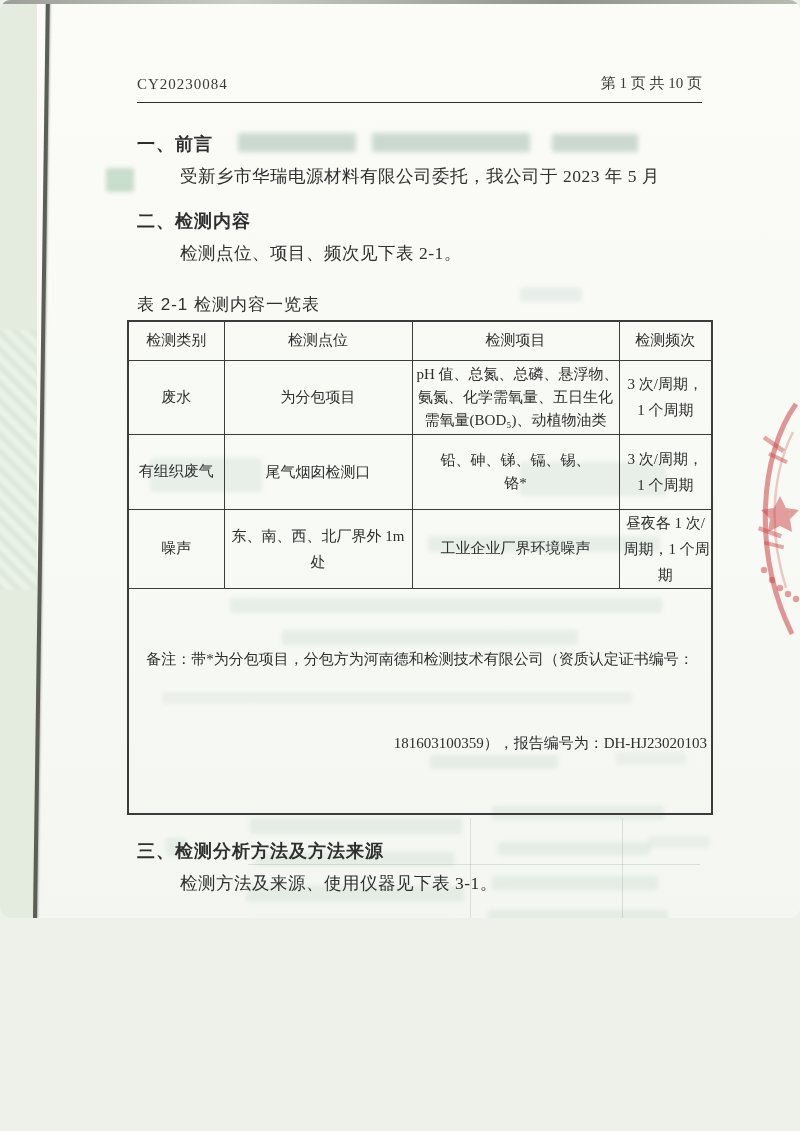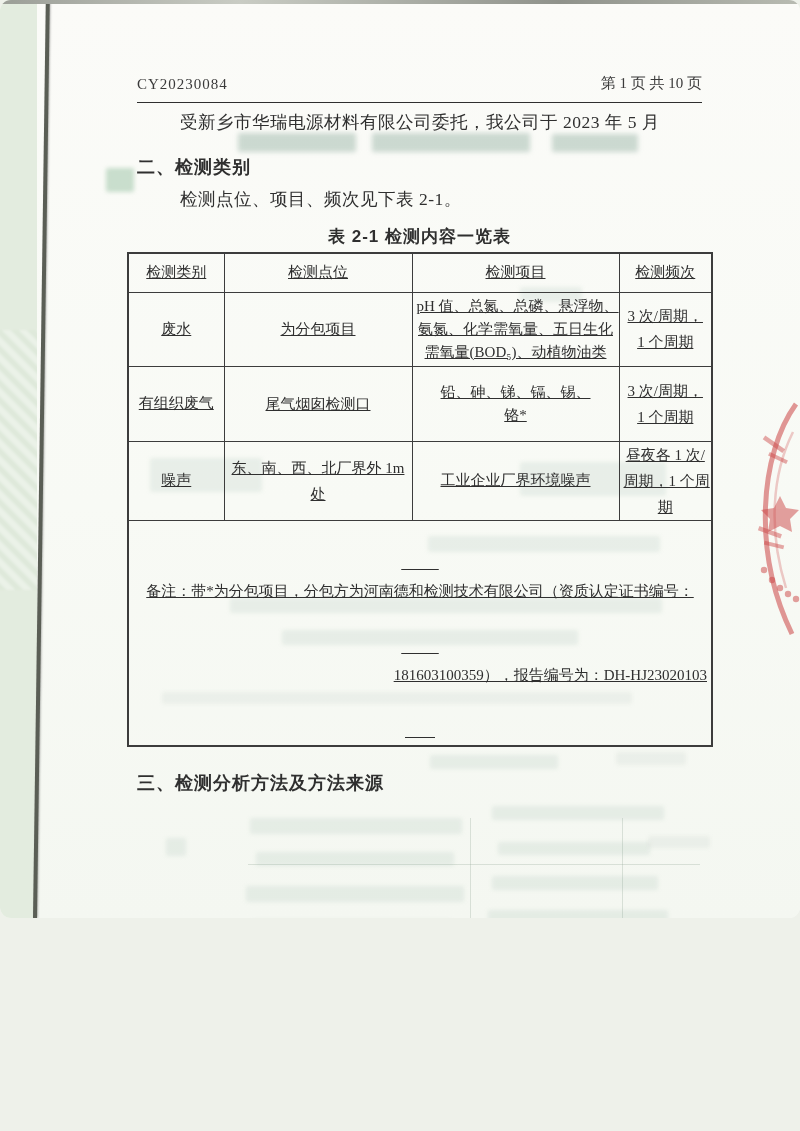--- a/index.html
+++ b/index.html
@@ -27,24 +27,24 @@
   .hdr{display:flex;justify-content:space-between;align-items:flex-end;
     border-bottom:1px solid #2f2f2f;padding-bottom:9px;font-size:15px;color:#3a3a3a;}
   .hdr .docno{letter-spacing:1px;}
   .sec-title{font-family:"Liberation Sans","DejaVu Sans",sans-serif;font-weight:bold;
     font-size:18px;line-height:25px;margin-top:29px;letter-spacing:1px;}
   .sec-title.s2{margin-top:14px;}
   .sec-title.s3{margin-top:24px;}
   .bodyline{height:38px;line-height:38px;font-size:17.5px;white-space:nowrap;letter-spacing:0.5px;}
   .indent{padding-left:43px;}
 
-  .tbl-caption{font-family:"Liberation Sans","DejaVu Sans",sans-serif;font-weight:bold;
-    font-size:17px;text-align:center;height:30px;line-height:30px;margin-top:4px;letter-spacing:1px;}
-
-  table.t{border-collapse:collapse;width:584px;table-layout:fixed;margin-left:-10px;text-decoration:underline;}
+  .tbl-caption{font-family:"Liberation Sans","DejaVu Sans",sans-serif;font-weight:normal;
+    font-size:17px;text-align:left;height:30px;line-height:30px;margin-top:18px;letter-spacing:1px;}
+
+  table.t{border-collapse:collapse;width:584px;table-layout:fixed;margin-left:-10px;}
   table.t td,table.t th{border:1.4px solid #3c3c3c;vertical-align:middle;
     font-weight:normal;font-size:15px;color:#2e2e2e;padding:0 4px;
     white-space:pre;text-align:center;}
   table.t{border:2px solid #3c3c3c;}
   col.c1{width:96px;}col.c2{width:188px;}col.c3{width:207px;}col.c4{width:93px;}
   tr.hrow{height:39px;}
   tr.r1{height:74px;}tr.r2{height:75px;}tr.r3{height:65px;}tr.r4{height:75px;}tr.rn{height:60px;}
   td.items{font-size:14.5px;line-height:23px;}
   td.items-left{text-align:left;padding:0 3px;}
   td.freq{line-height:26px;}
@@ -133,23 +133,24 @@
       <rect x="42" y="141" width="20" height="4" transform="rotate(14 52 143)"></rect>
     </g>
   </svg>
 
   <div class="content">
     <div class="hdr">
       <span class="docno">CY20230084</span>
       <span class="pageno">第 1 页 共 10 页</span>
     </div>
 
+    <div class="sec-title">一、前言</div>
     <div class="bodyline indent">受新乡市华瑞电源材料有限公司委托，我公司于 2023 年 5 月</div>
 
-    <div class="sec-title s2">二、检测类别</div>
+    <div class="sec-title s2">二、检测内容</div>
     <div class="bodyline indent">检测点位、项目、频次见下表 2-1。</div>
 
     <div class="tbl-caption">表 2-1 检测内容一览表</div>
 
     <table class="t">
       <colgroup>
           <col class="c1">
           <col class="c2">
           <col class="c3">
           <col class="c4">
@@ -190,16 +191,17 @@
       <tr class="rn">
         <td class="note-cell" colspan="4">
           <div>备注：带*为分包项目，分包方为河南德和检测技术有限公司（资质认定证书编号：</div>
           <div class="note2">181603100359），报告编号为：DH-HJ23020103</div>
         </td>
       </tr>
     </tbody>
       </table>
 
     <div class="sec-title s3">三、检测分析方法及方法来源</div>
+    <div class="bodyline indent">检测方法及来源、使用仪器见下表 3-1。</div>
   </div>
 
   <div class="footer">河南昶宜检测技术研究院有限公司</div>
 </div>
 
 </body></html>

